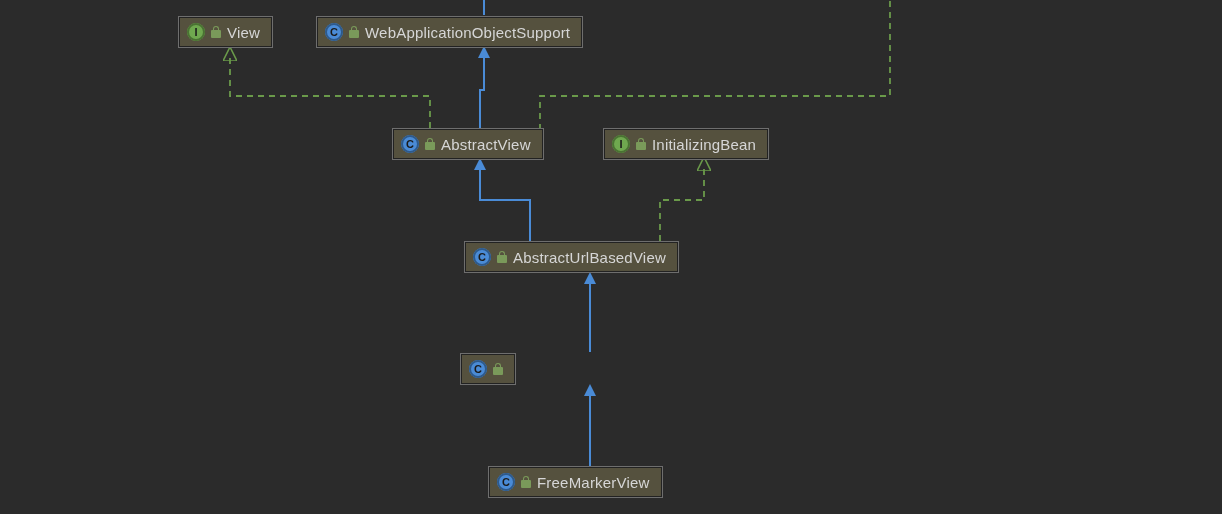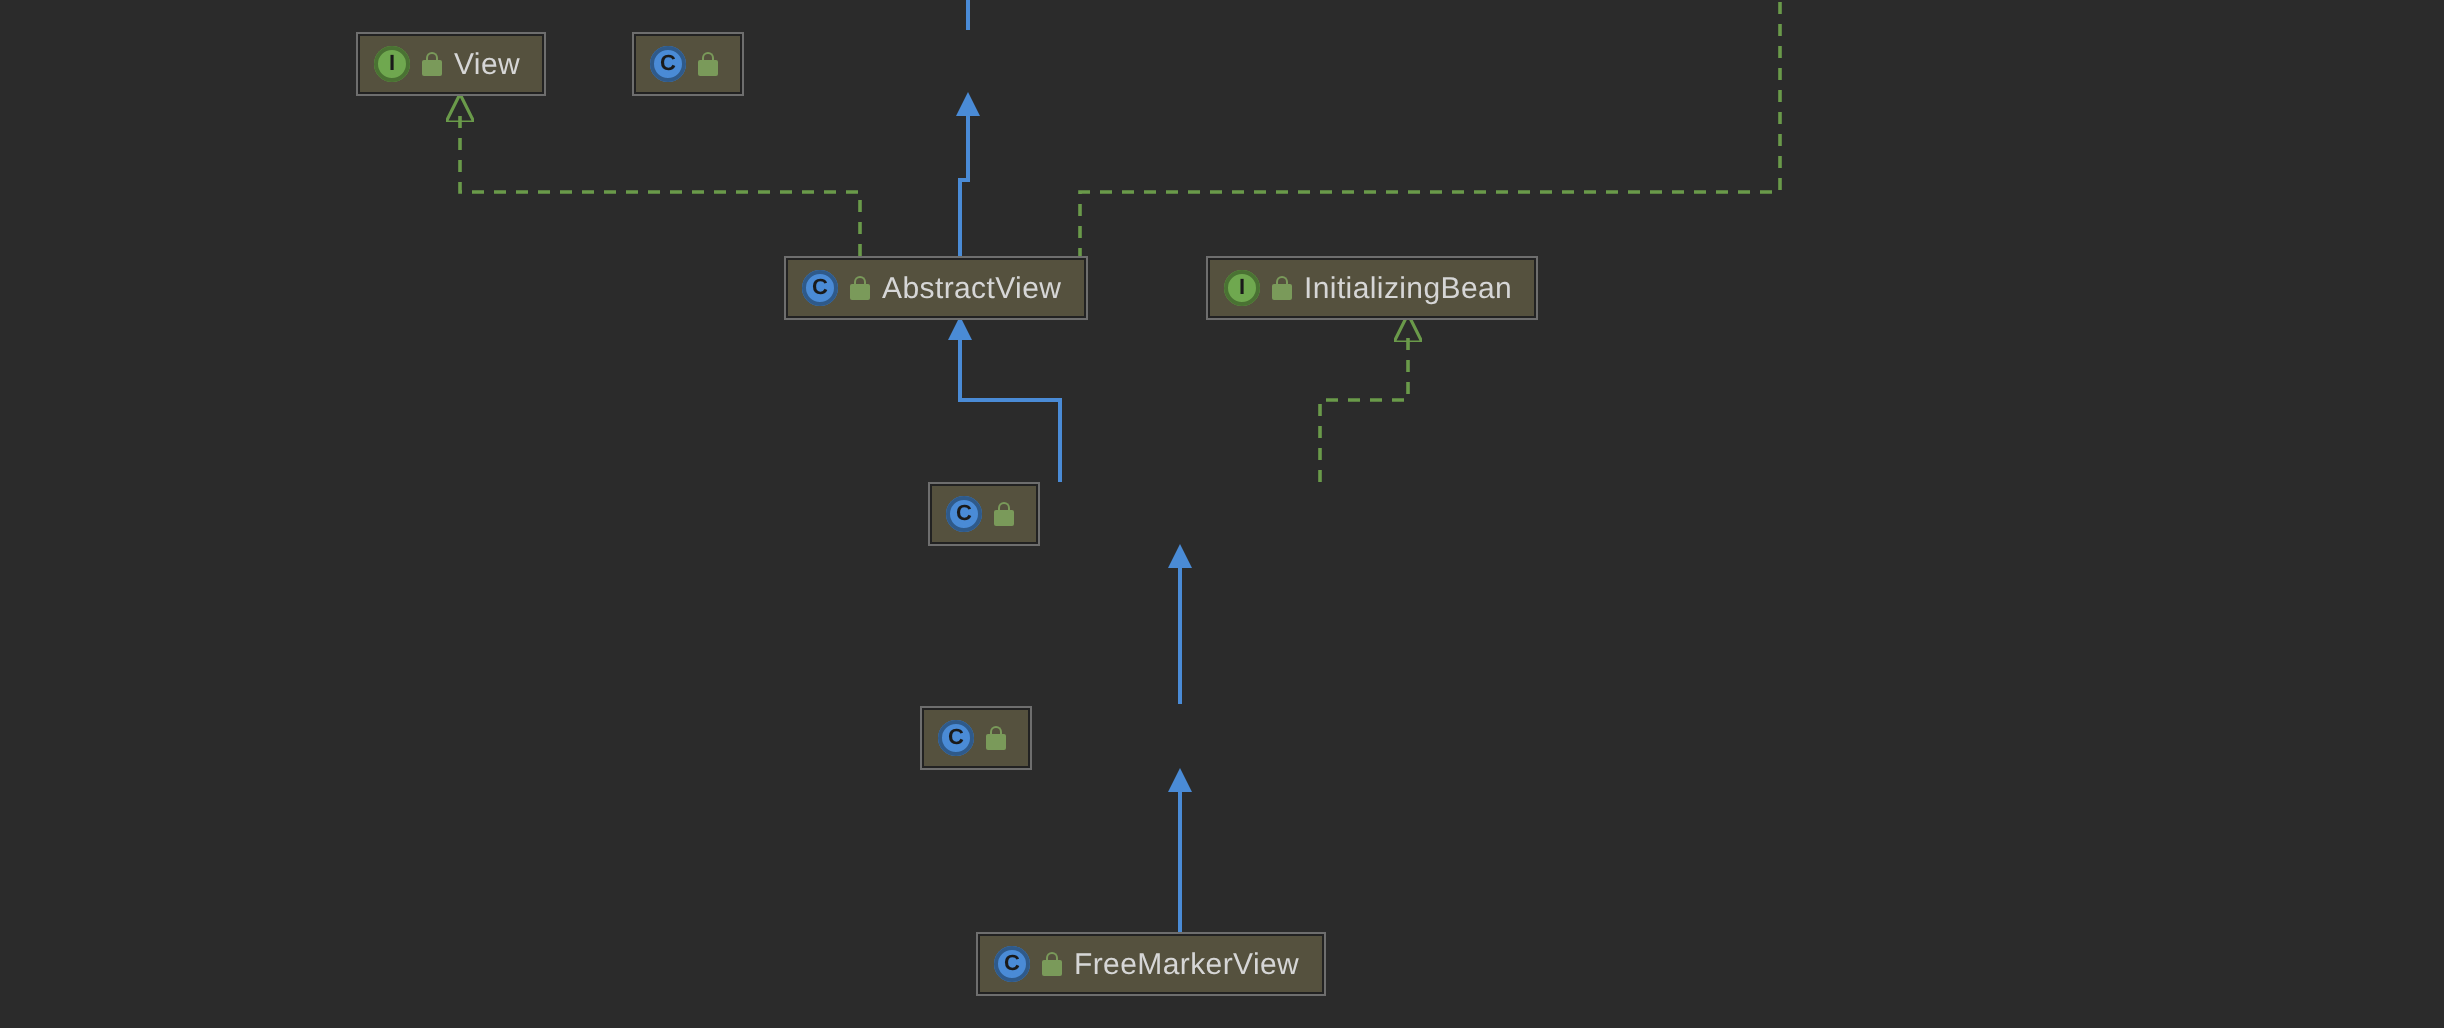--- a/index.html
+++ b/index.html
@@ -126,37 +126,39 @@
 
   <div class="node" style="left:178px; top:16px;">
     <span class="badge interface">I</span>
     <span class="lock"></span>
     <span class="label">View</span>
   </div>
 
   <div class="node" style="left:316px; top:16px;">
     <span class="badge class">C</span>
     <span class="lock"></span>
+    <span class="label">WebApplicationObjectSupport</span>
   </div>
 
   <div class="node" style="left:392px; top:128px;">
     <span class="badge class">C</span>
     <span class="lock"></span>
     <span class="label">AbstractView</span>
   </div>
 
   <div class="node" style="left:603px; top:128px;">
     <span class="badge interface">I</span>
     <span class="lock"></span>
     <span class="label">InitializingBean</span>
   </div>
 
   <div class="node" style="left:464px; top:241px;">
     <span class="badge class">C</span>
     <span class="lock"></span>
+    <span class="label">AbstractUrlBasedView</span>
   </div>
 
   <div class="node" style="left:460px; top:353px;">
     <span class="badge class">C</span>
     <span class="lock"></span>
   </div>
 
   <div class="node" style="left:488px; top:466px;">
     <span class="badge class">C</span>
     <span class="lock"></span>

